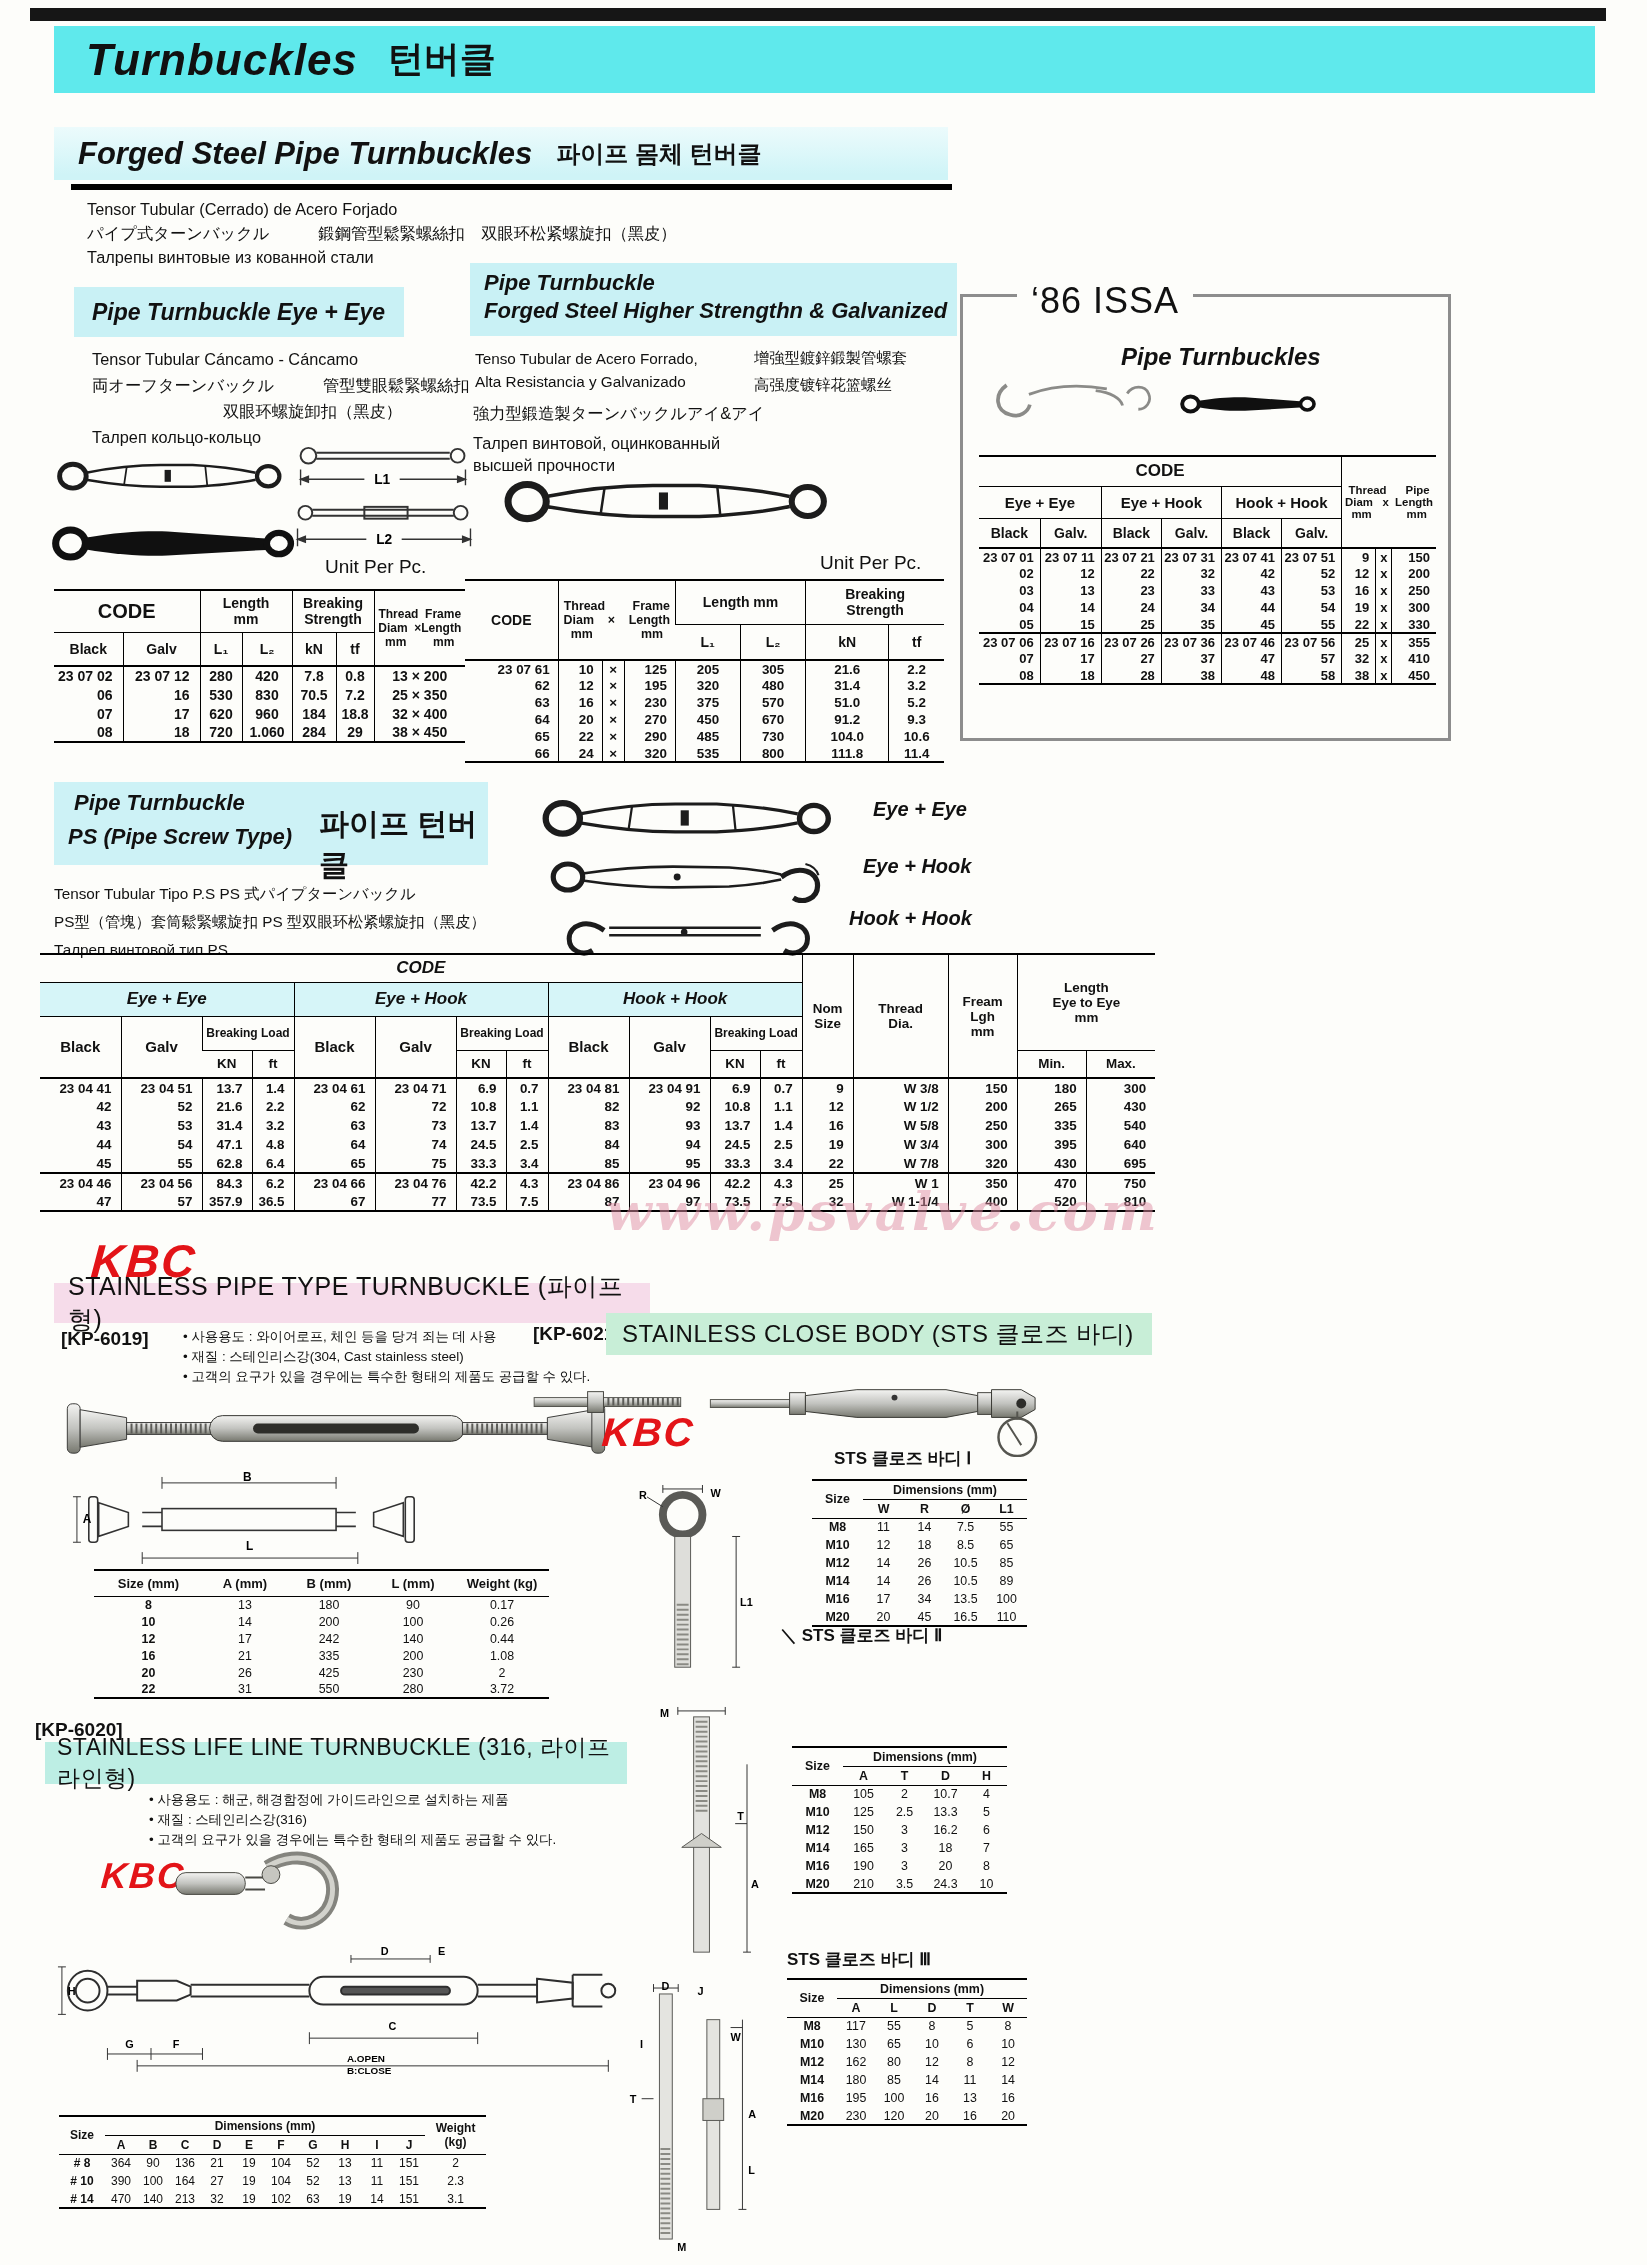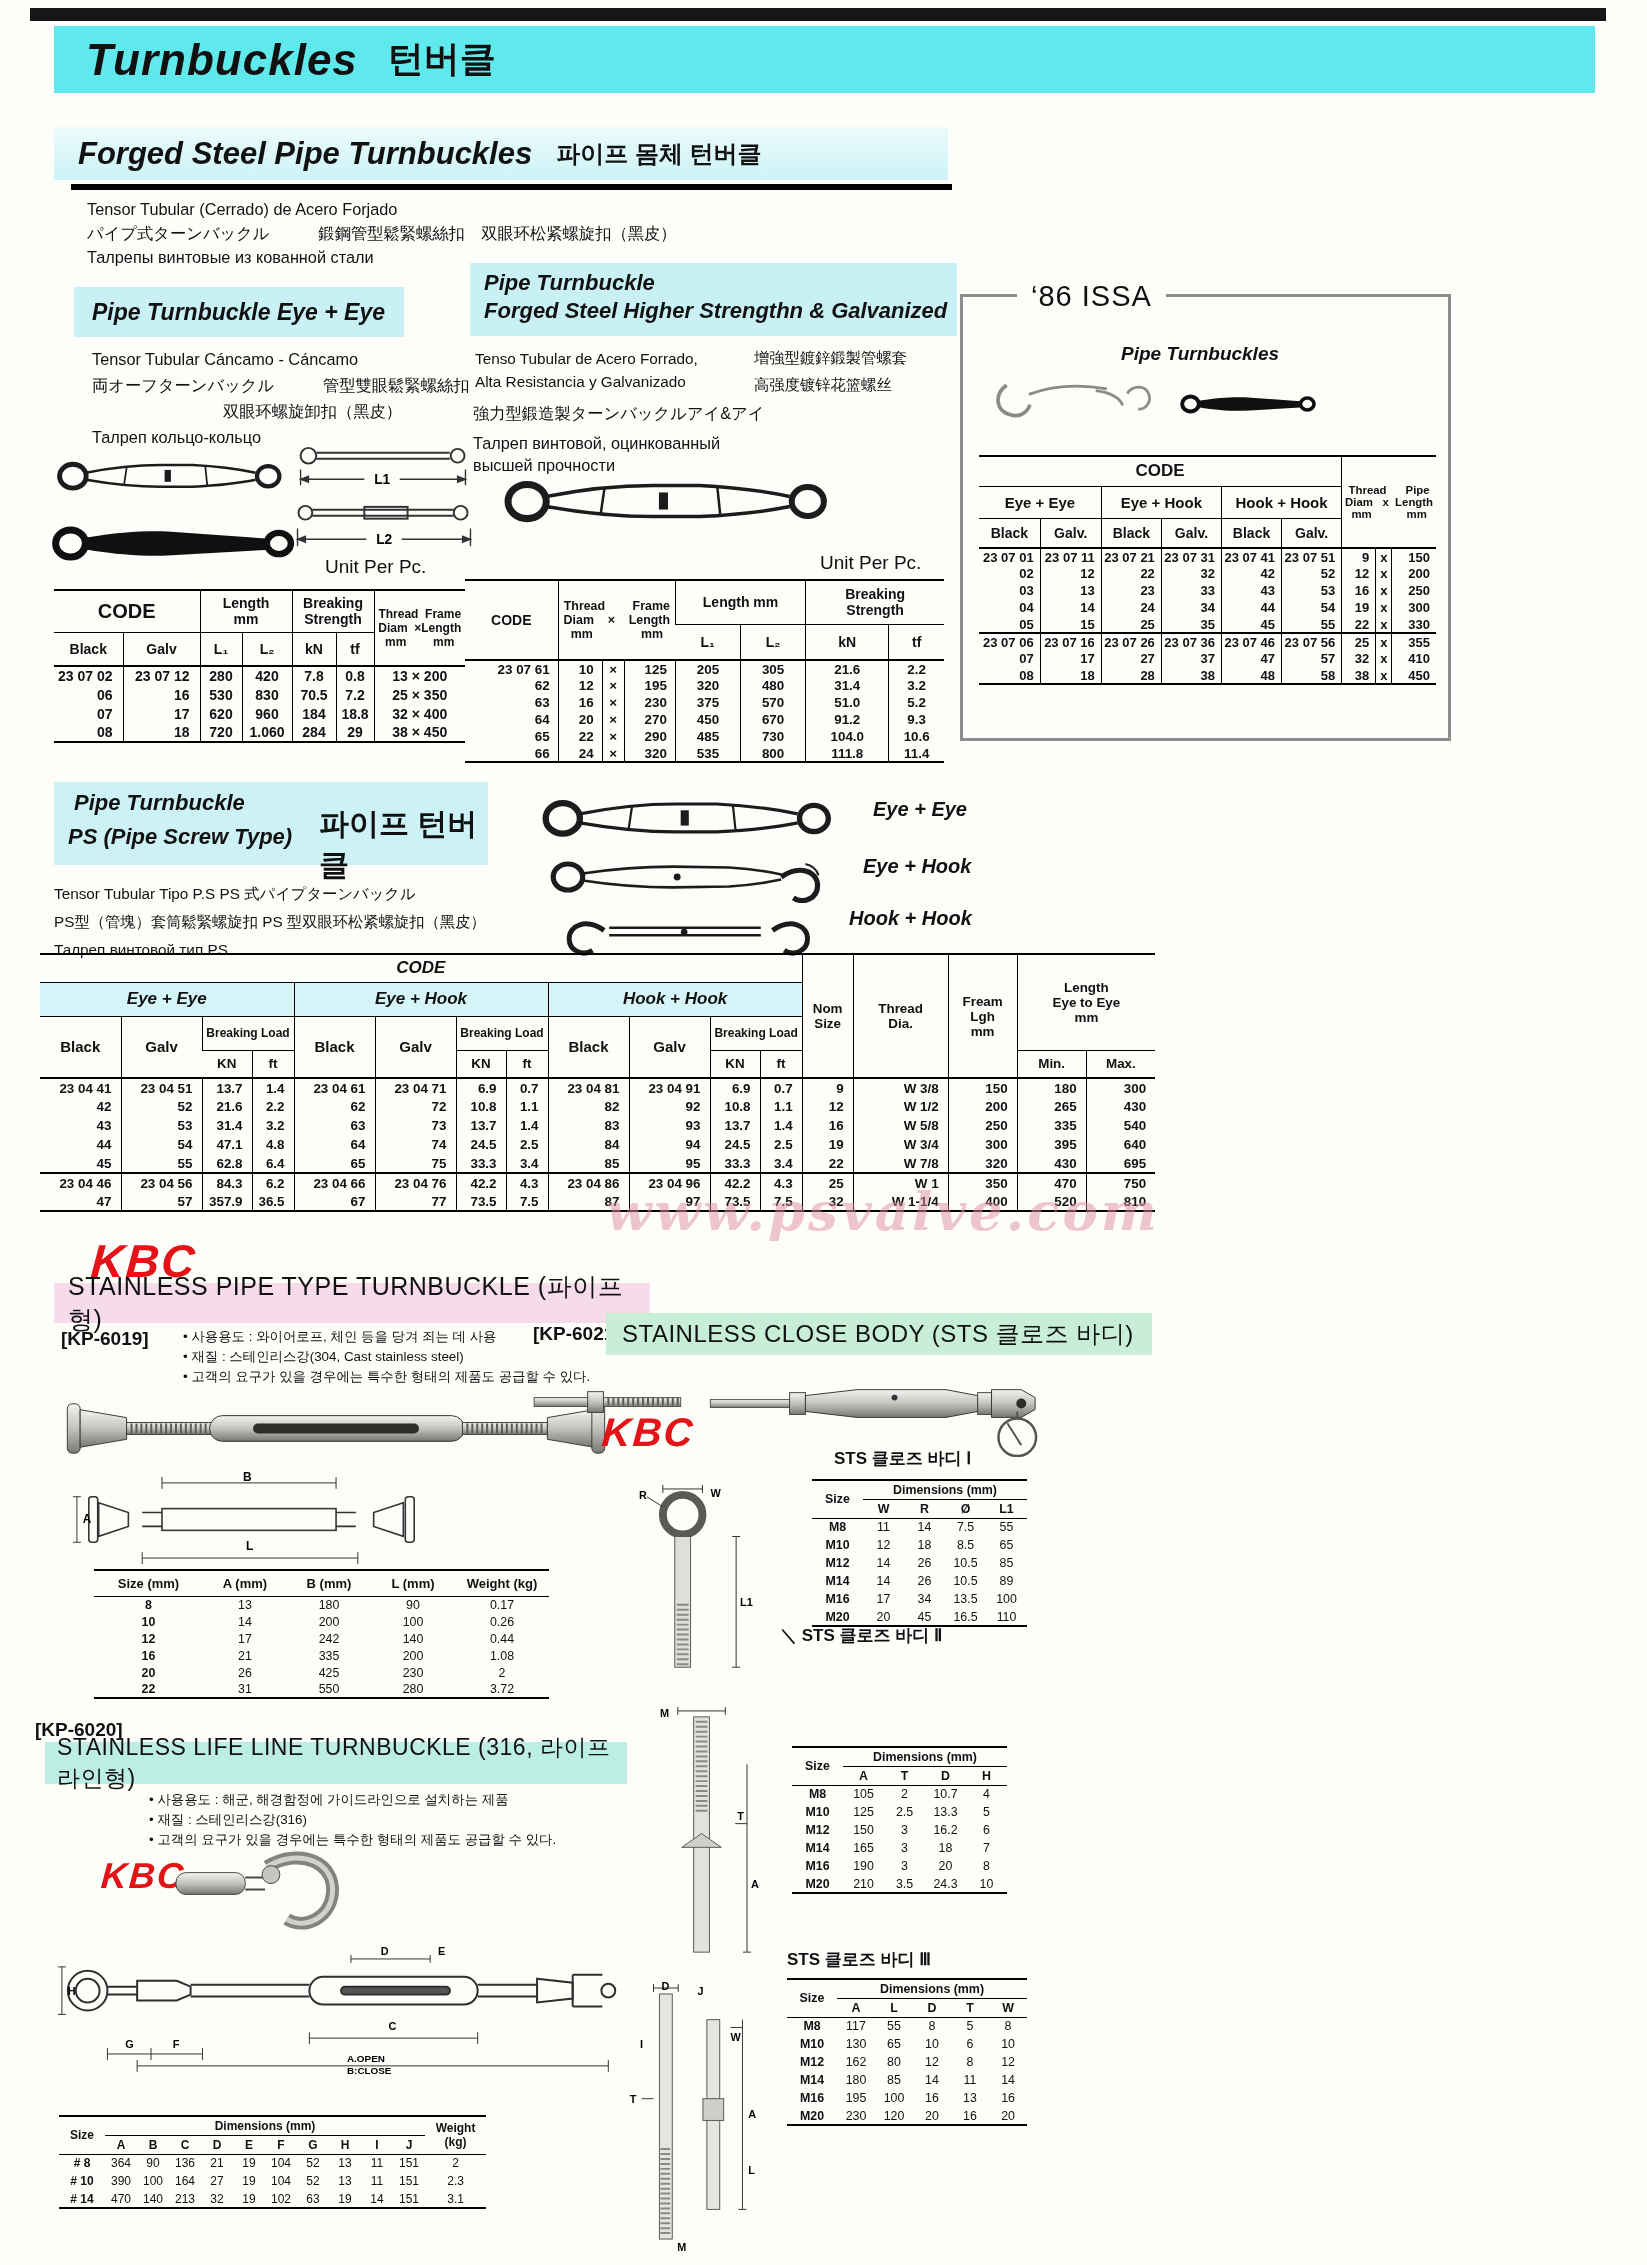--- a/index.html
+++ b/index.html
@@ -56,21 +56,21 @@
   .tE th{font-size:13px;height:26px}
   .tE td:first-child{font-weight:bold}
   .stsT td{height:18px;font-size:12.4px}
   .stsT th{font-size:12.4px;height:19px}
   .stsT td:first-child{font-weight:bold}
   .tI td{height:18px;font-size:12px}
   .tI th{font-size:12px;height:19px}
   .tI td:first-child{font-weight:bold}
   
   .issa-box{border:3px solid #8d8d8d;background:#fdfdfa}
-  .issa-label{background:#fdfdfa;font-size:29px;padding:0 14px;letter-spacing:1px}
+  .issa-label{background:#fdfdfa;font-size:36px;padding:0 14px;letter-spacing:1px}
   .kbc{color:#e31418;font-weight:900;font-style:italic;letter-spacing:2px;transform:skewX(-4deg)}
   .h-pink{background:#f6dcea;font-size:25px;display:flex;align-items:center;padding-left:14px;letter-spacing:0.5px}
   .h-mint{background:#c8eed7;font-size:24px;display:flex;align-items:center;padding-left:16px;letter-spacing:0.5px}
   .h-teal{background:#bdeee4;font-size:23px;display:flex;align-items:center;padding-left:12px;letter-spacing:0.5px}
   .kpcode{font-size:19px;font-weight:bold}
   .bullets{font-size:13.4px;line-height:20px}
   .cap{font-size:17px;font-weight:bold}
   .dlab{font-size:20px;font-weight:bold;font-style:italic}
   .watermark{font-family:"DejaVu Serif",serif;font-size:53px;font-weight:bold;color:rgba(224,142,164,.5);letter-spacing:3px;font-style:italic}
   svg text{font-family:"Liberation Sans",sans-serif}
@@ -367,21 +367,21 @@
           <td>535</td>
           <td>800</td>
           <td>111.8</td>
           <td>11.4</td>
         </tr>
       </tbody>
   </table>
 
   <div class="a issa-box" style="left:960px;top:294px;width:491px;height:447px">
     <div class="a issa-label" style="left:54px;top:-17px">‘86 ISSA</div>
-    <div class="a b it" style="left:158px;top:46px;font-size:19px">Pipe Turnbuckles</div>
+    <div class="a b it" style="left:158px;top:46px;font-size:24px">Pipe Turnbuckles</div>
     <div class="a" style="left:22px;top:77px">
       <svg viewBox="0 0 200 55" width="188" height="51">
         <g fill="none" stroke="#8b8b88">
           <path d="M22 12 c-14 10 -12 28 4 32 c10 3 19 -3 21 -11" stroke-width="4"></path>
           <path d="M46 22 c24 -9 54 -11 84 -6" stroke-width="3"></path>
           <path d="M118 18 c16 2 27 8 29 16" stroke-width="3"></path>
           <path d="M152 21 c6 -9 19 -9 23 0 c4 9 -3 17 -11 17" stroke-width="3"></path>
         </g>
       </svg>
     </div>

